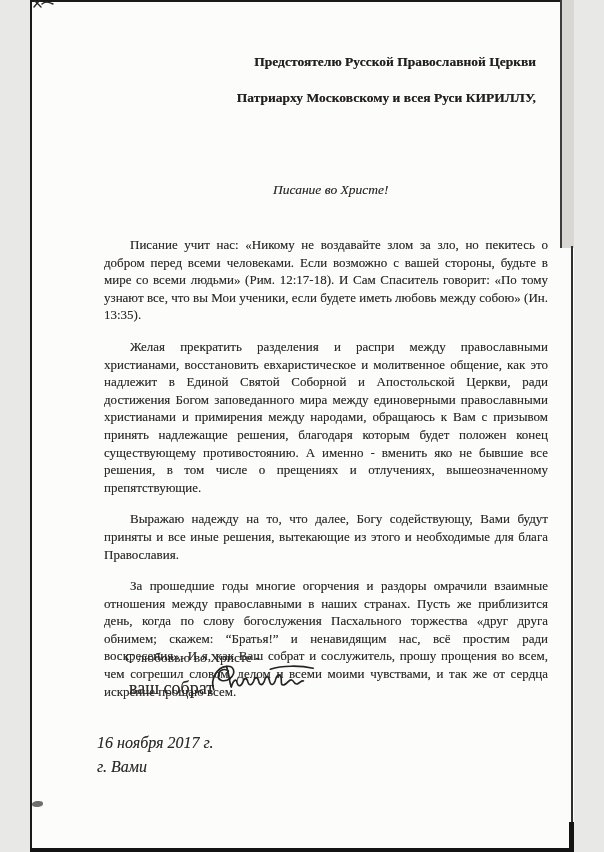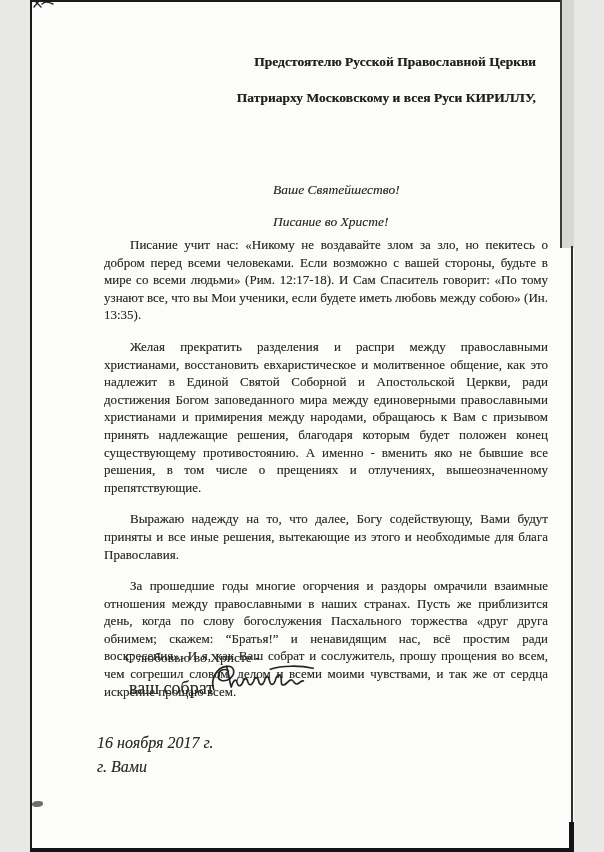--- a/index.html
+++ b/index.html
@@ -91,21 +91,20 @@
   <svg class="scribble-tl" viewBox="0 0 22 9">
     <path d="M1,7 L6,1 M2,1 L8,7 M9,4 C12,1 16,2 20,4" fill="none" stroke="#2a2a2a" stroke-width="1.4" stroke-linecap="round"></path>
   </svg>
 
   <div class="recipient">
     <div>Предстоятелю Русской Православной Церкви</div>
     <div>Патриарху Московскому и всея Руси КИРИЛЛУ,</div>
   </div>
 
   <div class="salutation">
-    <div>Ваше Святейшество!</div>
     <div>Писание во Христе!</div>
   </div>
 
   <div class="body-text">
     <p>Писание учит нас: «Никому не воздавайте злом за зло, но пекитесь о добром перед всеми человеками. Если возможно с вашей стороны, будьте в мире со всеми людьми» (Рим. 12:17-18). И Сам Спаситель говорит: «По тому узнают все, что вы Мои ученики, если будете иметь любовь между собою» (Ин. 13:35).</p>
     <p>Желая прекратить разделения и распри между православными христианами, восстановить евхаристическое и молитвенное общение, как это надлежит в Единой Святой Соборной и Апостольской Церкви, ради достижения Богом заповеданного мира между единоверными православными христианами и примирения между народами, обращаюсь к Вам с призывом принять надлежащие решения, благодаря которым будет положен конец существующему противостоянию. А именно - вменить яко не бывшие все решения, в том числе о прещениях и отлучениях, вышеозначенному препятствующие.</p>
     <p>Выражаю надежду на то, что далее, Богу содействующу, Вами будут приняты и все иные решения, вытекающие из этого и необходимые для блага Православия.</p>
     <p>За прошедшие годы многие огорчения и раздоры омрачили взаимные отношения между православными в наших странах. Пусть же приблизится день, когда по слову богослужения Пасхального торжества «друг друга обнимем; скажем: “Братья!” и ненавидящим нас, всё простим ради воскресения». И я, как Ваш собрат и сослужитель, прошу прощения во всем, чем согрешил словом, делом и всеми моими чувствами, и так же от сердца искренне прощаю всем.</p>
   </div>
 

